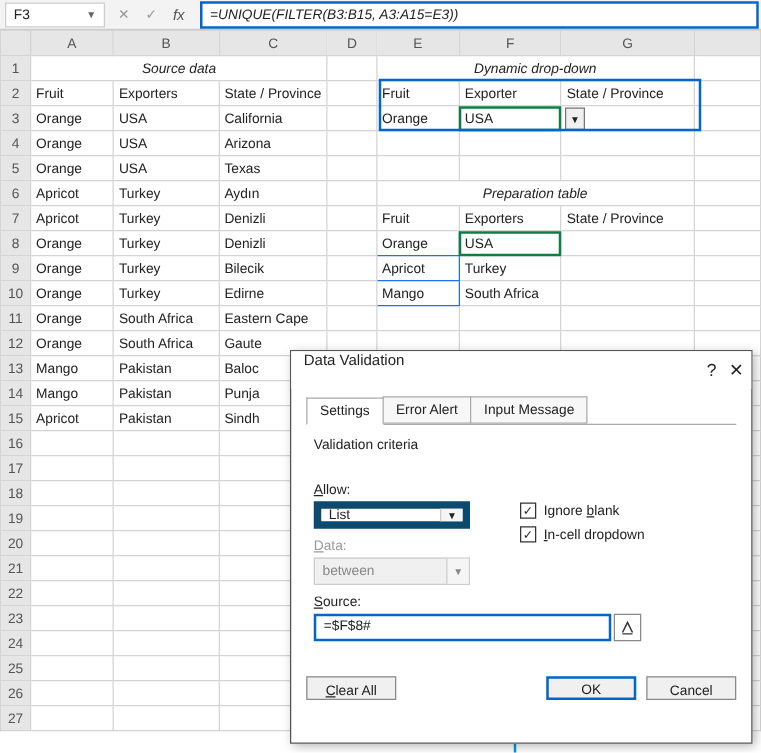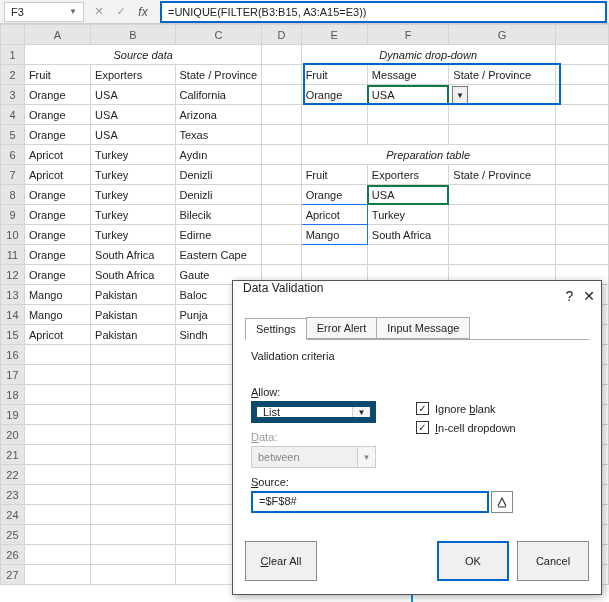--- a/index.html
+++ b/index.html
@@ -3,21 +3,21 @@
 <meta charset="utf-8">
 <style>
   * { box-sizing: border-box; margin: 0; padding: 0; }
   body { font-family: "Segoe UI", Arial, sans-serif; font-size: 11px; background: #fff; width: 609px; height: 602px; overflow: hidden; position: relative; color: #222; }
   
   .formula-bar { display: flex; align-items: center; height: 24px; border-bottom: 1px solid #ccc; background: #f3f3f3; }
   .name-box { width: 80px; height: 20px; margin: 2px 4px; background: #fff; border: 1px solid #ccc; padding: 2px 6px; display: flex; align-items: center; justify-content: space-between; }
   .name-box-chevron { font-size: 8px; color: #666; }
   .fb-btn { width: 22px; height: 20px; display: flex; align-items: center; justify-content: center; color: #999; font-size: 11px; }
   .fb-fx { font-style: italic; color: #555; font-size: 12px; }
-  .formula-input { flex: 1; height: 22px; margin: 1px 2px 1px 6px; background: #fff; border: 2px solid #0066cc; padding: 2px 6px; display: flex; align-items: center; }
+  .formula-input { flex: 1; height: 22px; margin: 1px 2px 1px 6px; background: #fff; border: 2px solid #0066cc; padding: 2px 6px; display: flex; align-items: center; font-style: italic; }
   
   .sheet { position: relative; }
   .grid { border-collapse: collapse; table-layout: fixed; }
   .grid th, .grid td { border: 1px solid #d4d4d4; font-weight: normal; text-align: left; padding: 2px 4px; height: 20px; overflow: hidden; white-space: nowrap; }
   .row-hdr { width: 24px; background: #e6e6e6; text-align: center !important; color: #555; font-size: 11px; }
   .col-hdr { background: #e6e6e6; text-align: center !important; color: #555; height: 18px !important; }
   .corner { background: #e6e6e6; width: 24px; }
   
   .title-cell { font-style: italic; text-align: center !important; background: #fff; }
   .hdr-cell { font-weight: bold; }
@@ -44,21 +44,21 @@
   .combo.disabled { background: #f0f0f0; color: #888; border-color: #ccc; }
   .combo-text { flex: 1; padding: 2px 6px; }
   .combo-btn { width: 18px; height: 100%; border-left: 1px solid #ccc; display: flex; align-items: center; justify-content: center; font-size: 8px; background: #f5f5f5; }
   .chk-row { display: flex; align-items: center; margin-bottom: 6px; gap: 6px; }
   .chk-row.full { margin: 8px 0 12px 0; }
   .chk-box { width: 13px; height: 13px; border: 1px solid #333; display: flex; align-items: center; justify-content: center; font-size: 10px; }
   .src-row { display: flex; align-items: center; gap: 2px; }
   .src-input { width: 238px; height: 22px; border: 2px solid #0066cc; padding: 2px 6px; }
   .refedit-btn { width: 22px; height: 22px; border: 1px solid #888; display: flex; align-items: center; justify-content: center; }
   .dlg-footer { display: flex; align-items: center; justify-content: space-between; padding: 8px 12px; }
-  .dlg-btn { min-width: 72px; height: 40px; border: 1px solid #888; background: #f0f0f0; display: flex; align-items: center; justify-content: center; }
+  .dlg-btn { min-width: 72px; height: 19px; border: 1px solid #888; background: #f0f0f0; display: flex; align-items: flex-end; justify-content: center; }
   .dlg-btn.primary { border: 2px solid #0066cc; }
   .footer-right { display: flex; gap: 8px; }
   
   .arrow { position: absolute; pointer-events: none; }
   .arrow-line-v { width: 2px; background: #0099e5; position: absolute; }
   .u { text-decoration: underline; }
   .highlight-box { position:absolute; border:2px solid #0066cc; pointer-events:none; }
 </style>
 </head>
 <body>
@@ -108,21 +108,21 @@
     <td colspan="3" class="title-cell">Dynamic drop-down</td>
     <td></td>
   </tr>
   <tr>
     <th class="row-hdr">2</th>
     <td class="hdr-cell">Fruit</td>
     <td class="hdr-cell">Exporters</td>
     <td class="hdr-cell">State / Province</td>
     <td></td>
     <td class="hdr-cell">Fruit</td>
-    <td class="hdr-cell">Message</td>
+    <td class="hdr-cell">Exporter</td>
     <td class="hdr-cell">State / Province</td>
     <td></td>
   </tr>
   <tr>
     <th class="row-hdr">3</th>
     <td>Orange</td>
     <td>USA</td>
     <td>California</td>
     <td></td>
     <td>Orange</td>

